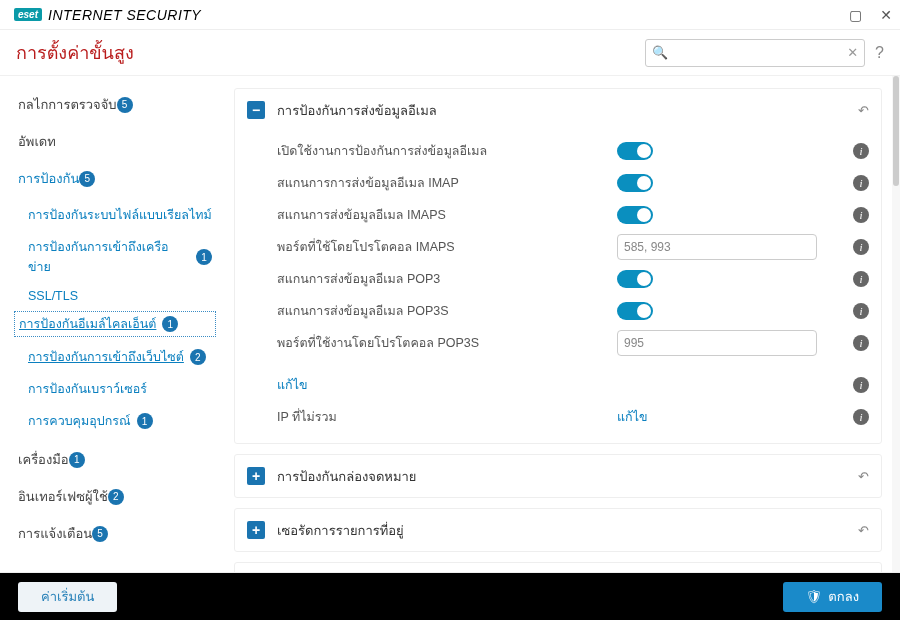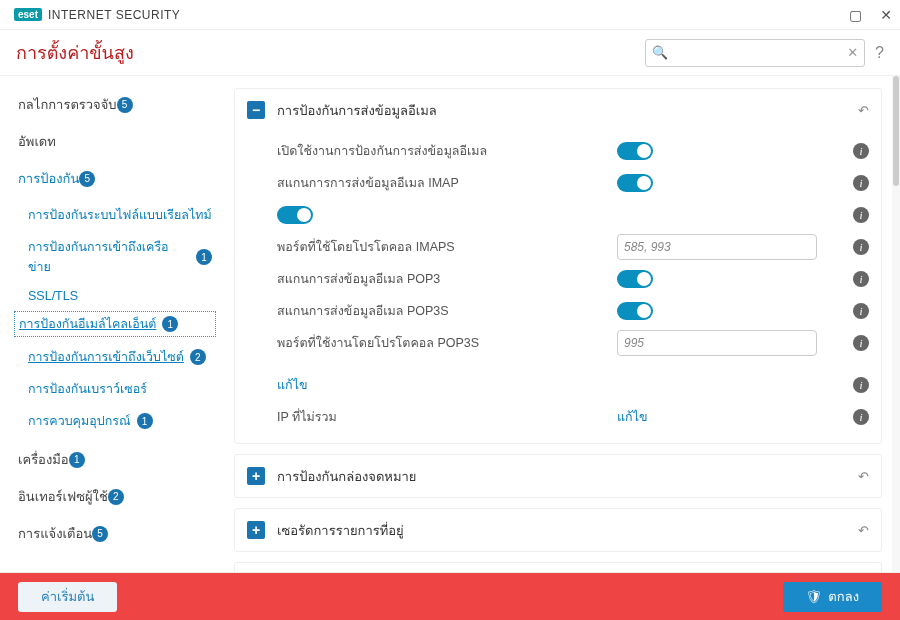--- a/index.html
+++ b/index.html
@@ -1,20 +1,20 @@
 <!DOCTYPE html>
 <html><head>
 <meta charset="utf-8">
 <style>
   * { box-sizing: border-box; margin: 0; padding: 0; }
   body { font-family: "Segoe UI", Tahoma, sans-serif; font-size: 13px; color: #444; background: #fff; width: 900px; height: 620px; overflow: hidden; }
   .titlebar { height: 30px; display: flex; align-items: center; padding: 0 8px 0 14px; border-bottom: 1px solid #eee; }
-  .brand { display: flex; align-items: center; gap: 6px; }
+  .brand { display: flex; align-items: center; gap: 6px; font-style: italic; }
   .brand-logo { background:#0a9aa8; color:#fff; font-size:10px; font-weight:bold; padding:1px 4px; border-radius:2px; }
-  .brand-text { font-size: 12px; letter-spacing: 0.5px; color:#404040; }
+  .brand-text { font-size: 14px; letter-spacing: 0.5px; color:#000000; }
   .winctrls { margin-left:auto; display:flex; gap:18px; color:#555; font-size:14px; }
   .toprow { height: 46px; display:flex; align-items:center; padding: 0 16px; border-bottom: 1px solid #f0f0f0; }
   .page-title { font-size: 18px; color:#b91c1c; }
   .search-wrap { margin-left:auto; display:flex; align-items:center; border:1px solid #ccc; border-radius:3px; height:28px; width:220px; padding:0 6px; }
   .search-wrap input { border:none; outline:none; flex:1; font-size:12px; }
   .help-q { margin-left:10px; color:#888; font-size:16px; cursor:pointer;}
   .body { display:flex; height: calc(620px - 30px - 46px - 48px); }
   .sidebar { width: 222px; padding: 14px 10px 10px 18px; overflow:auto; font-size:13px; }
   .side-item { display:flex; align-items:center; gap:0; padding:4px 0 12px 0; cursor:pointer; color:#444; }
   .side-sub { display:flex; align-items:center; gap:6px; padding:4px 0 8px 0; cursor:pointer; color:#0a7fbf; font-size:12.5px;margin-left:10px; }
@@ -29,23 +29,23 @@
   .collapse-box { width:18px; height:18px; background:#1a74b0; color:#fff; display:flex; align-items:center; justify-content:center; font-weight:bold; border-radius:2px; margin-right:12px; font-size:14px; }
   .panel-title { flex:1; color:#333; }
   .undo-ico { color:#888; }
   .panel-body { padding: 4px 12px 10px 42px; }
   .row { display:flex; align-items:center; height:32px; }
   .row-label { width:340px; color:#555; font-size:12.5px; }
   .row-ctrl { width:200px; }
   .row-info { margin-left:auto; color:#666; }
   .toggle { width:36px; height:18px; background:#0a8fbf; border-radius:10px; position:relative; cursor:pointer; }
   .toggle::after { content:""; position:absolute; right:2px; top:2px; width:14px; height:14px; background:#fff; border-radius:50%; }
-  .txt-input { width:200px; height:26px; border:1px solid #ccc; border-radius:4px; padding:12px 6px; color:#888; font-size:12px;font-style:italic; }
+  .txt-input { width:200px; height:26px; border:1px solid #ccc; border-radius:4px; padding:12px 6px; color:#888; font-size:12px; }
   .link-edit { color:#0a7fbf; cursor:pointer; font-size:12.5px; }
-  .footer { height:48px; border-top:1px solid #eee; display:flex; align-items:center; padding:0 18px; background:#ef4444; }
+  .footer { height:48px; border-top:1px solid #eee; display:flex; align-items:center; padding:0 18px; background:#000000; }
   .btn { height:30px; padding:0 22px; border-radius:3px; border:1px solid transparent; font-size:13px; cursor:pointer; display:inline-flex; align-items:center; gap:6px; }
   .btn-default { background:#eef3f7; color:#2780b8; }
   .btn-primary { background:#1a8ac9; color:#fff; }
   .btn-cancel { background:#eef3f7; color:#2780b8; }
   .info-icon { width:16px; height:16px; border-radius:50%; background:#666; color:#fff; font-size:11px; display:inline-flex; align-items:center; justify-content:center; font-style:italic; font-family:Georgia,serif; }
   .underline { text-decoration: underline; }
   .sep { height: 10px; }
 </style>
 </head>
 <body>
@@ -144,20 +144,21 @@
             <span class="row-info"><span class="info-icon">i</span></span>
           </div>
           <div class="row">
             <div class="row-label">สแกนการการส่งข้อมูลอีเมล IMAP</div>
             <div class="row-ctrl">
               <div class="toggle"></div>
             </div>
             <span class="row-info"><span class="info-icon">i</span></span>
           </div>
           <div class="row">
+            <div class="row-label">สแกนการส่งข้อมูลอีเมล IMAPS</div>
             <div class="row-ctrl">
               <div class="toggle"></div>
             </div>
             <span class="row-info"><span class="info-icon">i</span></span>
           </div>
           <div class="row">
             <div class="row-label">พอร์ตที่ใช้โดยโปรโตคอล IMAPS</div>
             <div class="row-ctrl"><input class="txt-input" value="585, 993" style=""></div>
             <span class="row-info"><span class="info-icon">i</span></span>
           </div>

